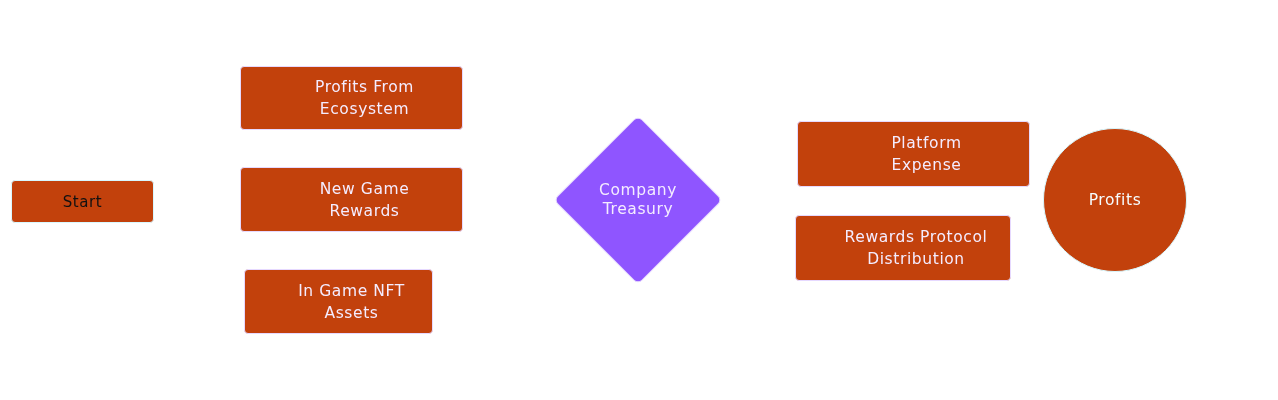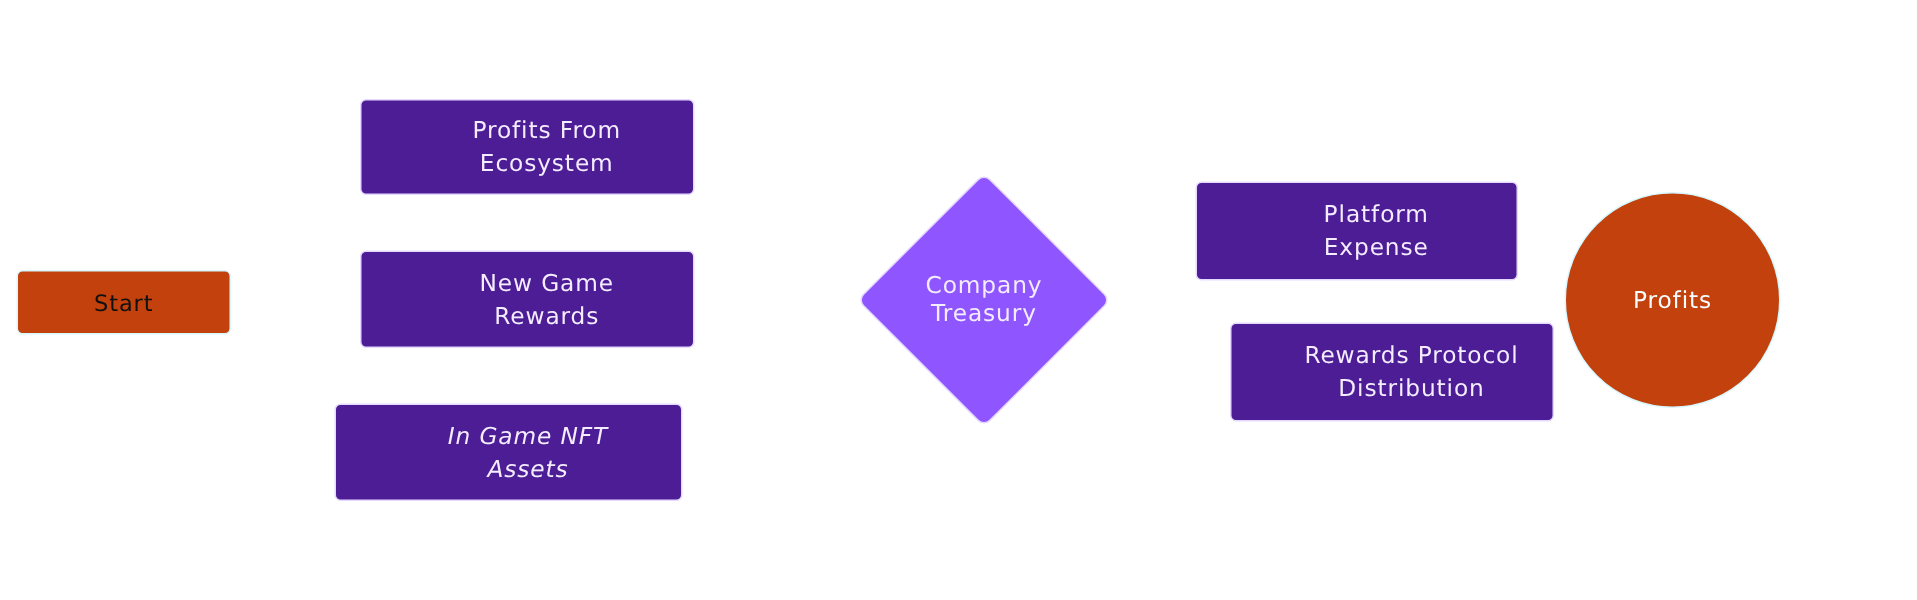--- a/index.html
+++ b/index.html
@@ -1,25 +1,25 @@
 <!DOCTYPE html>
 <html><head>
   <meta charset="utf-8">
   <style>
     html, body { margin: 0; padding: 0; background: #ffffff; }
     body { width: 1278px; height: 400px; position: relative; overflow: hidden;
            font-family: "DejaVu Sans", "Liberation Sans", sans-serif; }
     .node { position: absolute; box-sizing: border-box; display: flex;
             align-items: center; justify-content: center; text-align: center;
             font-size: 15.5px; letter-spacing: 0.6px; line-height: 22px; }
-    .purple { background: #4c1d95; color: #f4ecff; border: 1.5px solid #e6d9ff; border-radius: 4px; padding-left: 26px; }
+    .purple { background: #c2410c; color: #f4ecff; border: 1.5px solid #e6d9ff; border-radius: 4px; padding-left: 26px; }
     .cyan { background: #c2410c; border: 1.5px solid #d8f8ff; }
     .start { left: 11px; top: 180px; width: 143px; height: 43px; border-radius: 4px; color: #111; font-size: 15px; }
     .pill-text { white-space: pre-line; }
-    .diamond-wrap { position: absolute; left: 572px; top: 115px; width: 168px; height: 170px; }
+    .diamond-wrap { position: absolute; left: 554px; top: 115px; width: 168px; height: 170px; }
     .diamond { position: absolute; left: 24px; top: 25px; width: 120px; height: 120px;
                transform: rotate(45deg); background: #8f55ff; border: 1.5px solid #e6d9ff;
                border-radius: 6px; box-sizing: border-box; }
     .diamond-label { position: absolute; left: 0; top: 0; width: 168px; height: 170px;
                      display: flex; align-items: center; justify-content: center; text-align: center;
                      color: #f4ecff; font-size: 15.5px; letter-spacing: 0.6px; line-height: 19px; white-space: pre-line; }
     .circle { left: 1043px; top: 128px; width: 144px; height: 144px; border-radius: 50%; color: #f6fdff; font-size: 15.5px; }
   </style>
 </head>
 <body>
@@ -29,35 +29,35 @@
 </div>
 
 <div class="node purple" style="left:240px; top:66px; width:223px; height:64px;">
   <span class="pill-text">Profits From
 Ecosystem</span>
 </div>
 <div class="node purple" style="left:240px; top:167px; width:223px; height:65px;">
   <span class="pill-text">New Game
 Rewards</span>
 </div>
-<div class="node purple" style="left:223px; top:269px; width:232px; height:65px;font-style:italic;">
+<div class="node purple" style="left:244px; top:269px; width:189px; height:65px;">
   <span class="pill-text">In Game NFT
 Assets</span>
 </div>
 
 <div class="diamond-wrap">
   <div class="diamond"></div>
   <div class="diamond-label">Company
 Treasury</div>
 </div>
 
-<div class="node purple" style="left:797px; top:121px; width:215px; height:66px;justify-content:center;">
+<div class="node purple" style="left:797px; top:121px; width:233px; height:66px;justify-content:center;">
   <span class="pill-text">Platform
 Expense</span>
 </div>
-<div class="node purple" style="left:795px; top:215px; width:216px; height:66px;margin-left:25px;">
+<div class="node purple" style="left:795px; top:215px; width:216px; height:66px;">
   <span class="pill-text">Rewards Protocol
 Distribution</span>
 </div>
 
 <div class="node cyan circle">
   <span>Profits</span>
 </div>
 
 </body></html>

